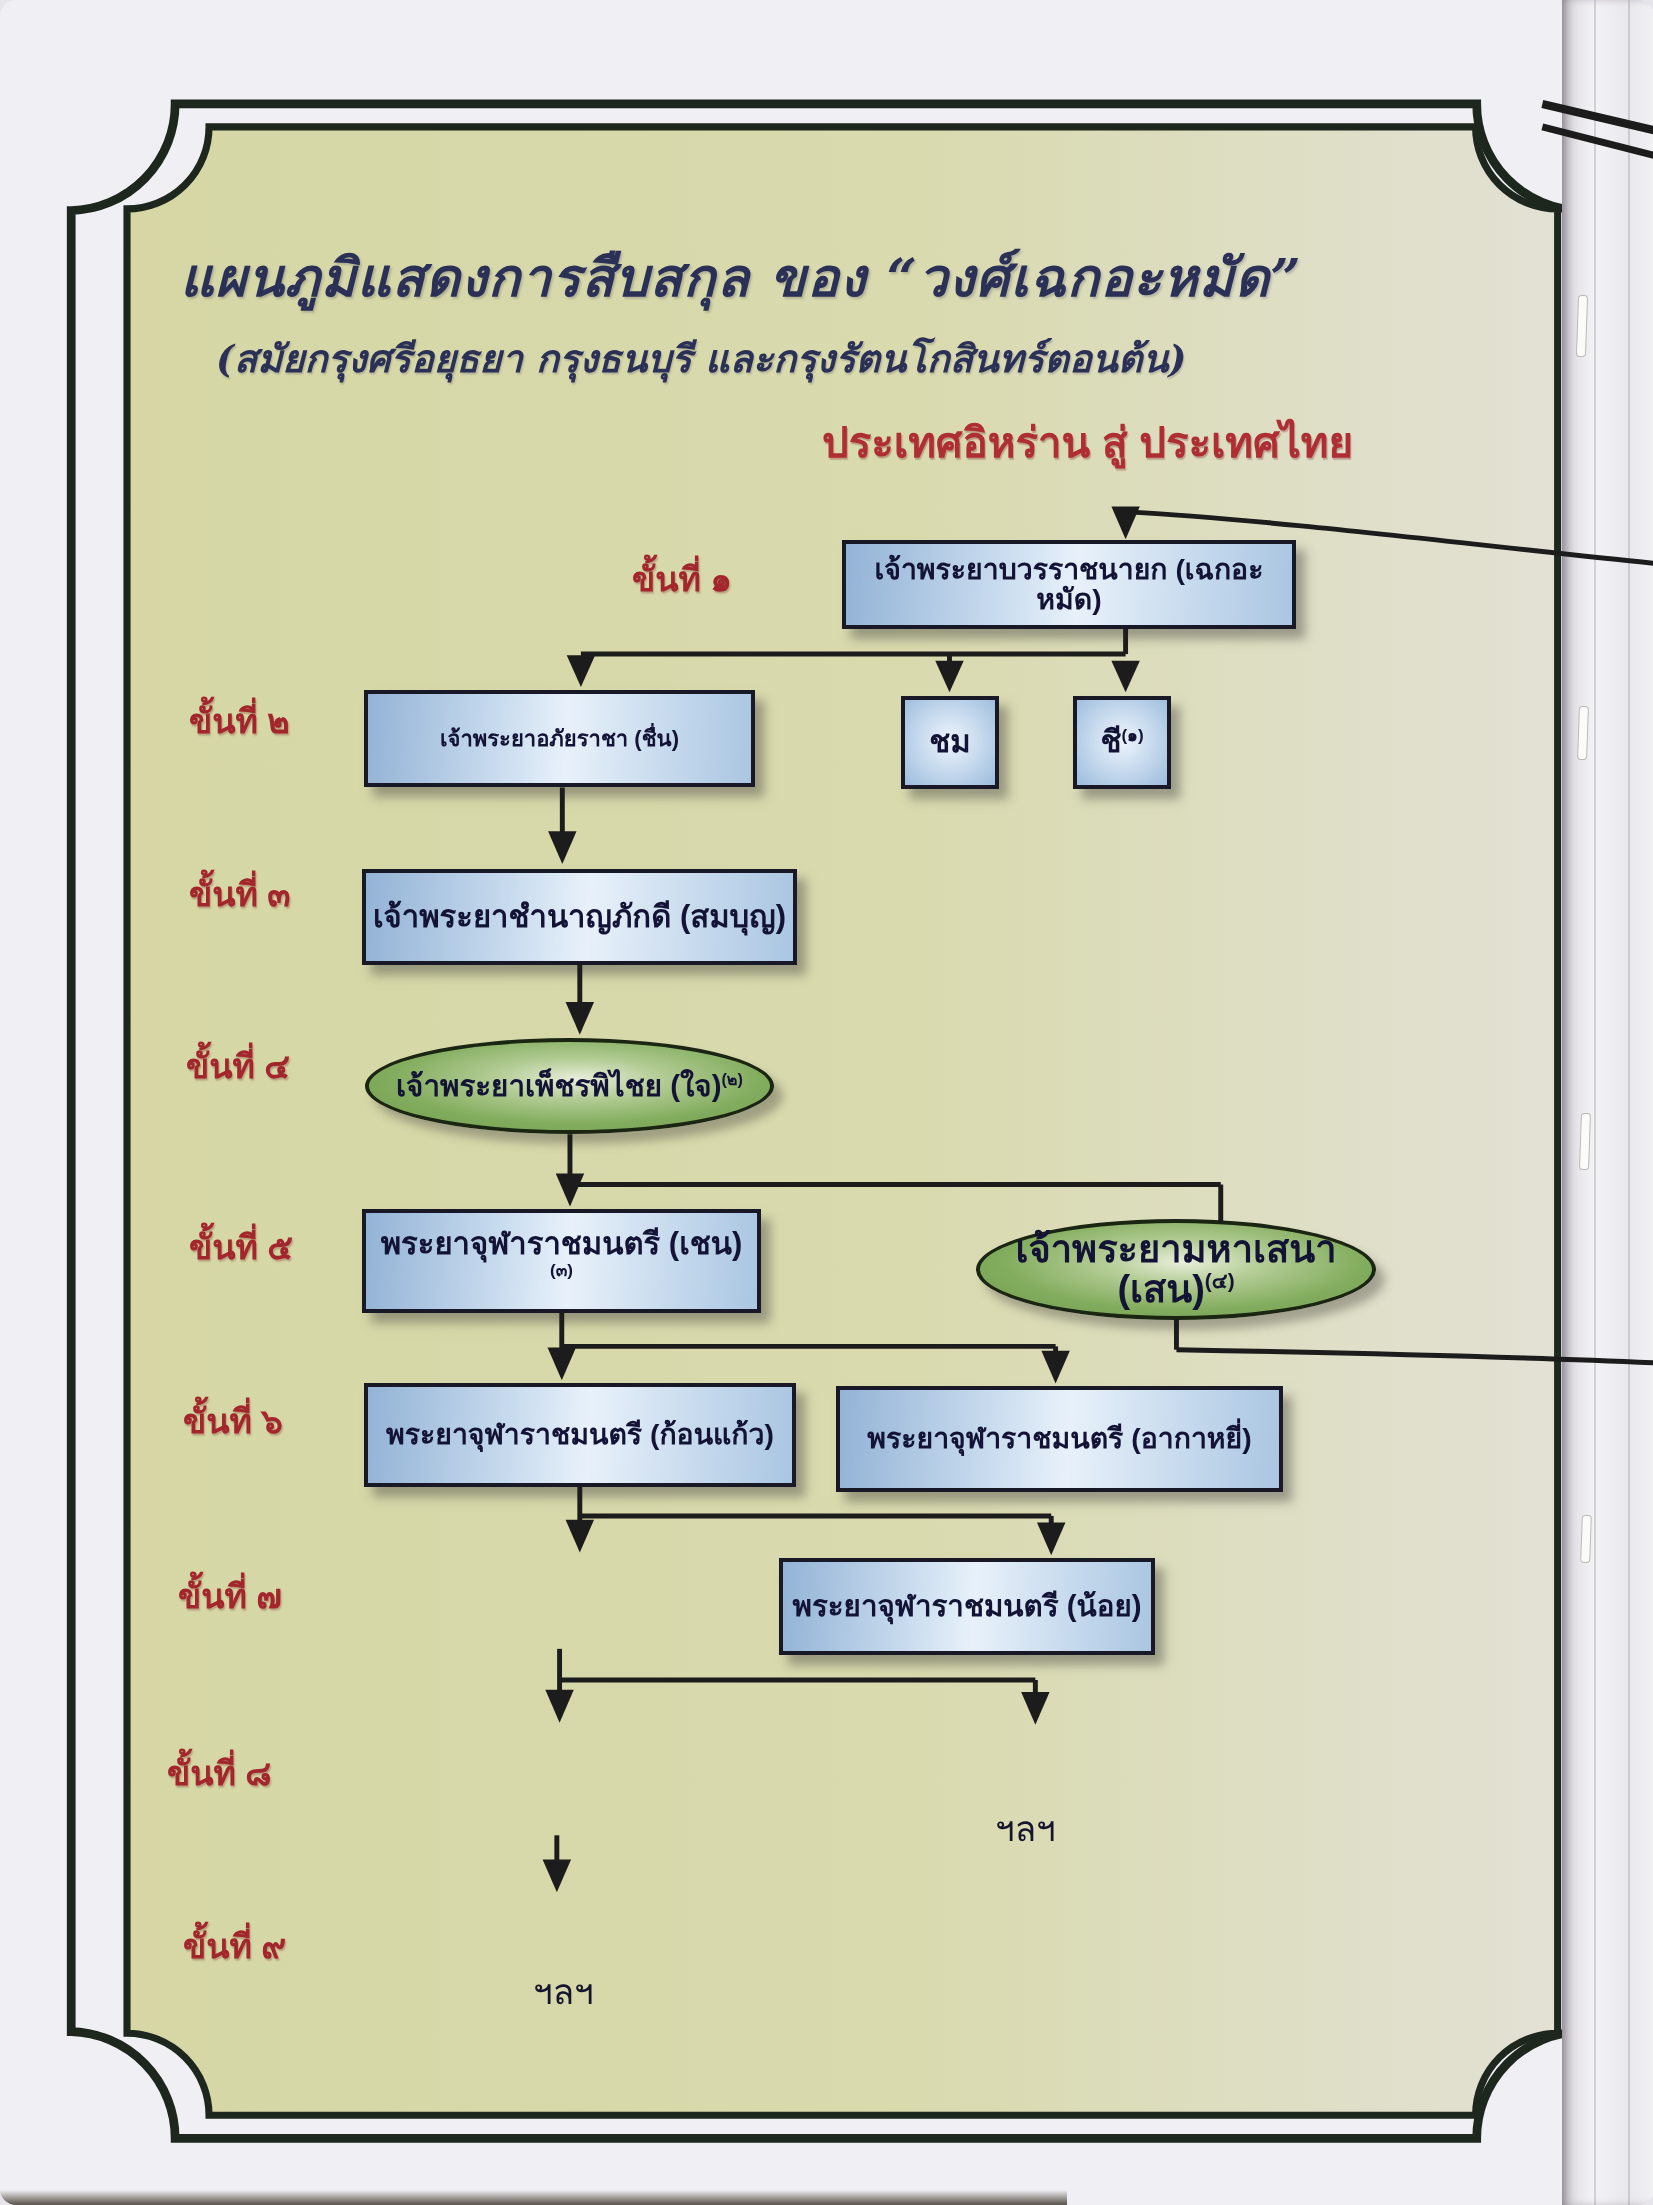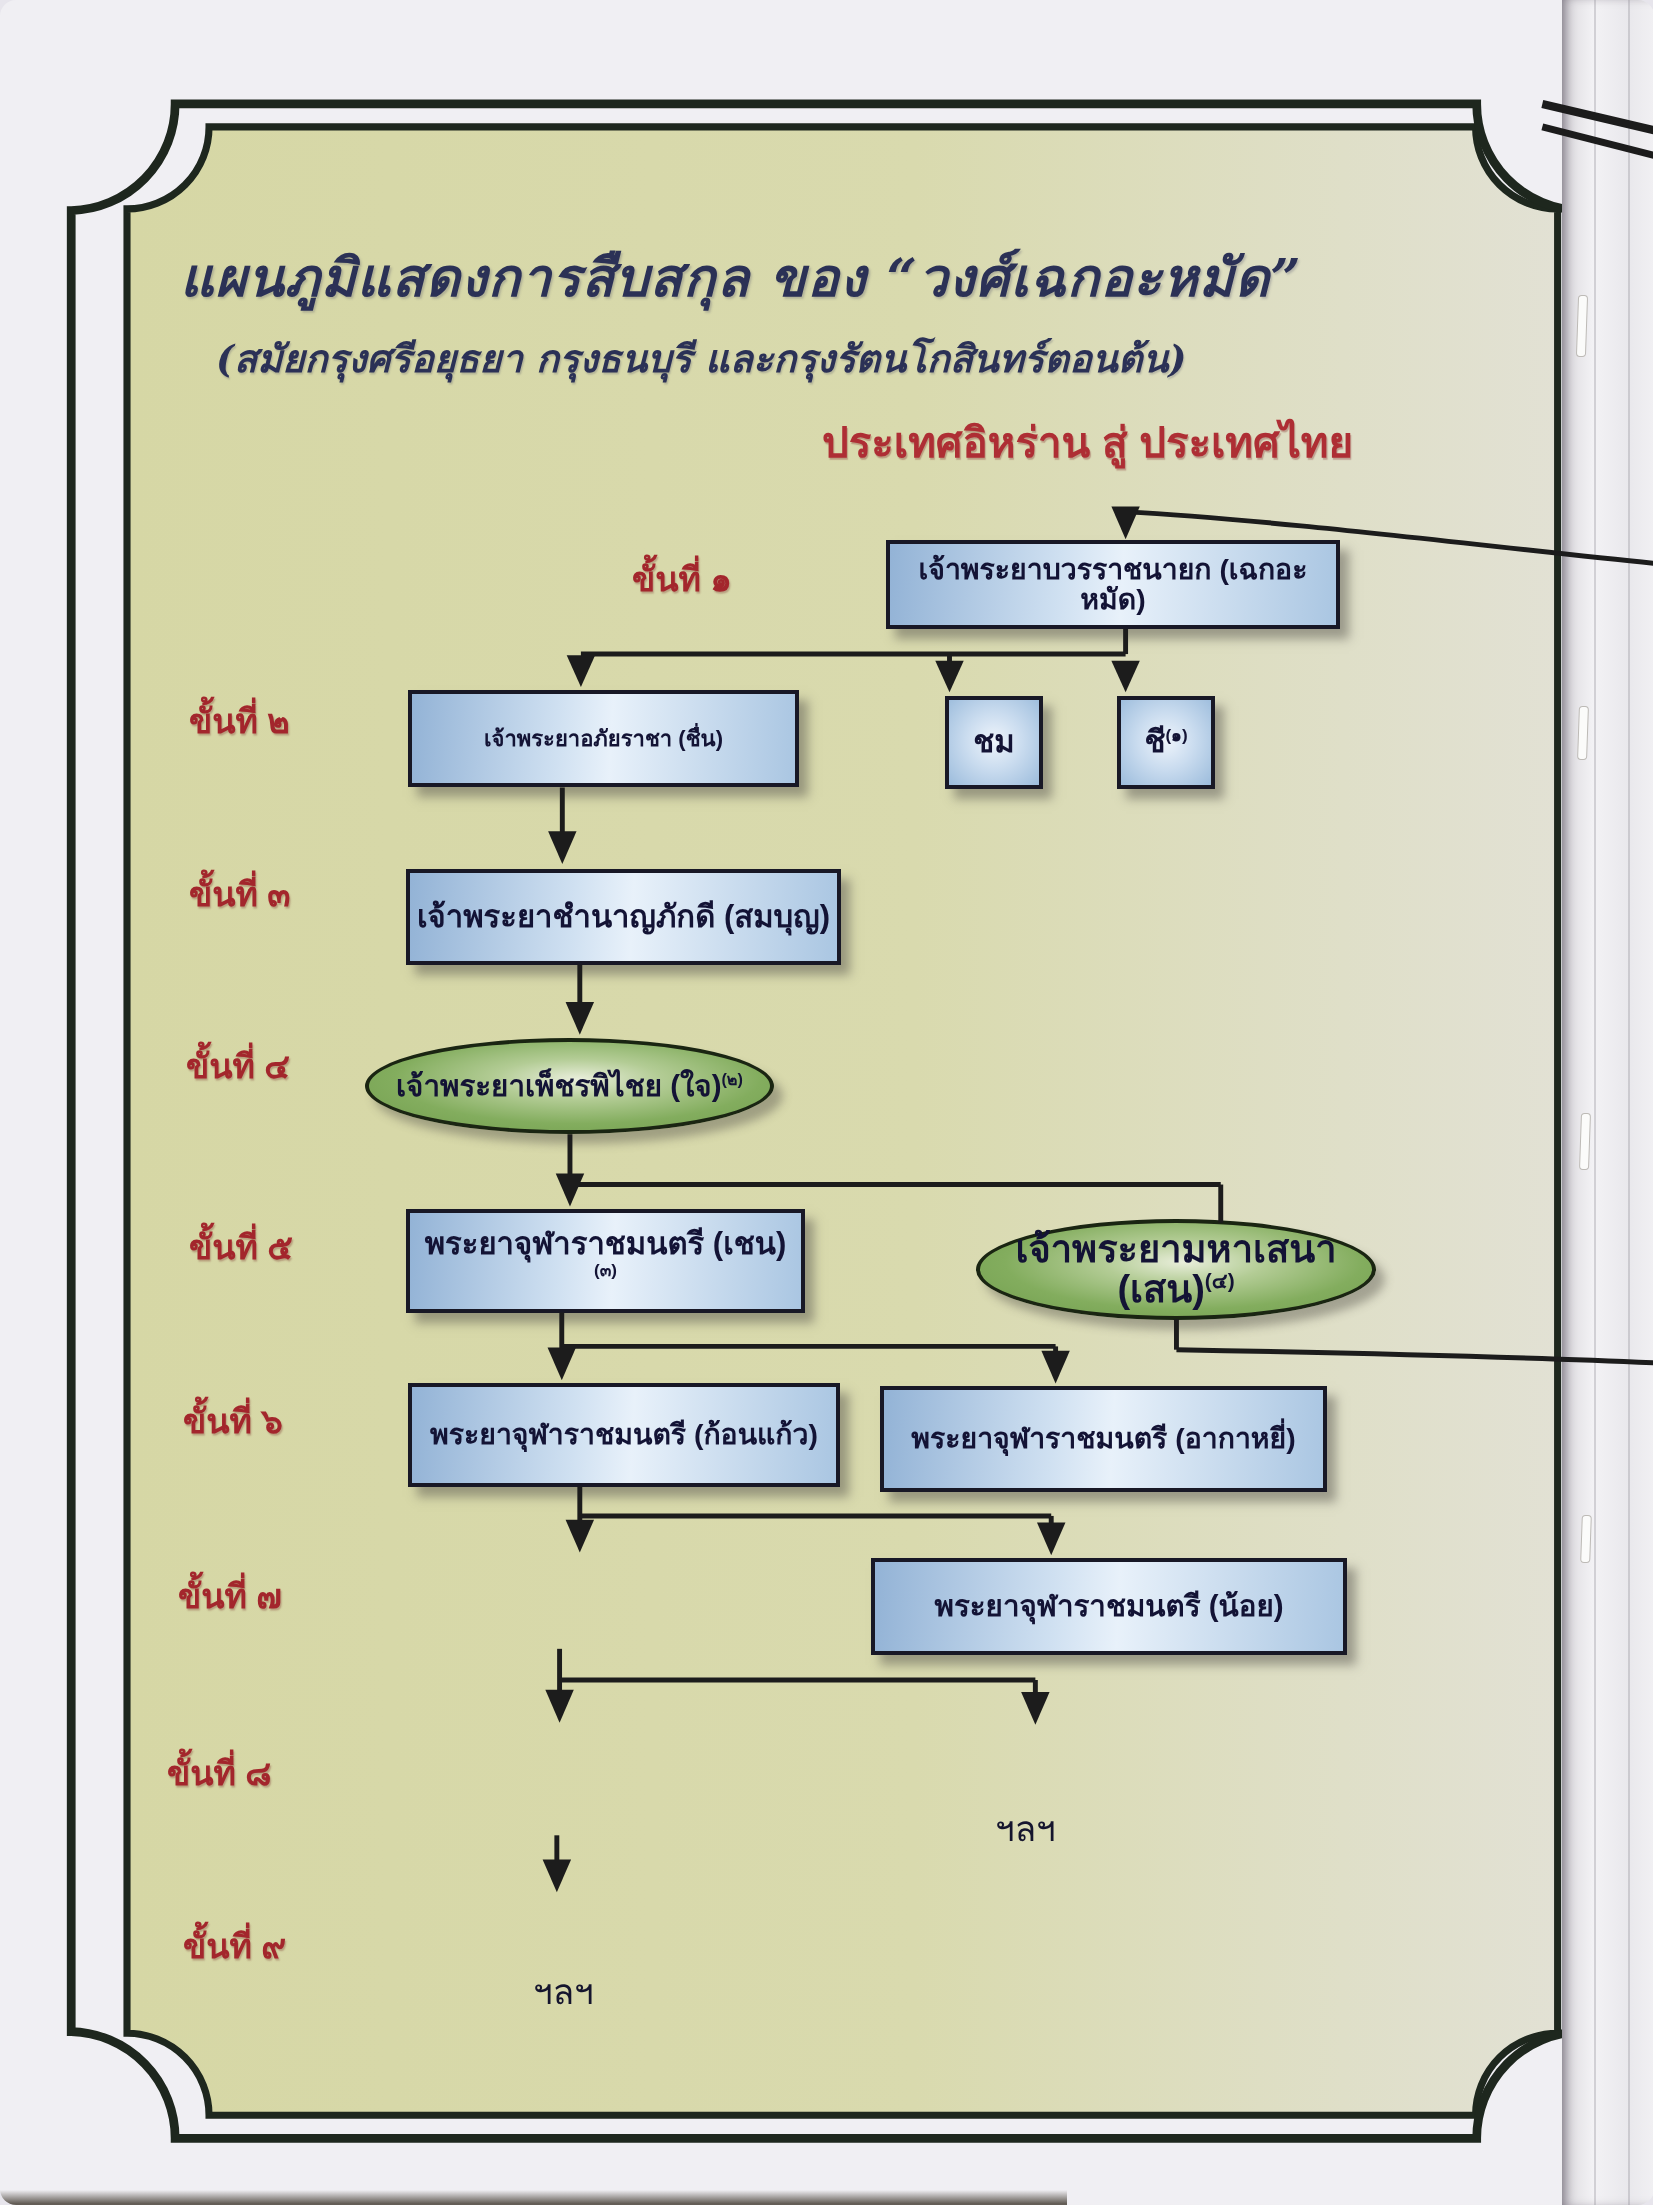--- a/index.html
+++ b/index.html
@@ -13,21 +13,21 @@
   .subtitle{position:absolute;left:216px;top:328px;font-family:"DejaVu Serif",serif;
          font-style:italic;font-weight:600;font-size:38px;color:#2b3156;white-space:nowrap;
          text-shadow:1.1px 1.6px 1.6px rgba(60,60,90,.22);}
   .route{position:absolute;left:822px;top:409px;font-size:42px;font-weight:800;color:#ae2e34;
          white-space:nowrap;text-shadow:1.1px 1.6px 1.1px rgba(130,40,40,.35);}
   .lvl{position:absolute;font-size:34px;font-weight:800;color:#a3262c;white-space:nowrap;
        text-shadow:1.1px 1.6px 1.6px rgba(110,30,30,.3);}
   .node{position:absolute;display:flex;align-items:center;justify-content:center;text-align:center;
         color:#131335;font-weight:700;box-sizing:border-box;line-height:1.05;padding:2.2px 5.5px;}
   .box{background:linear-gradient(93deg,#93b3d6 0%,#cfe0f1 38%,#e8f1fa 52%,#aac6e2 100%);
-       border:4.4px solid #181826;box-shadow:8.8px 9.8px 9.8px rgba(90,88,80,.5);margin-left:44px;}
+       border:4.4px solid #181826;box-shadow:8.8px 9.8px 9.8px rgba(90,88,80,.5);}
   .sq{background:radial-gradient(circle at 50% 48%,#eef4fb 0%,#cadcef 45%,#9cbcdc 100%);}
   .ellipse{border-radius:50%;border:4.9px solid #1a2512;
        background:radial-gradient(ellipse at 52% 42%,#e9eedb 0%,#b3cc95 28%,#83ad5e 62%,#6f9c4c 100%);
        box-shadow:8.8px 9.8px 9.8px rgba(90,88,80,.45);}
   sup{font-size:.55em;vertical-align:super;line-height:0;}
   .etc{position:absolute;font-size:35px;font-weight:400;color:#15152e;margin-top:34px;}
   #foreedge{position:absolute;left:1562px;top:0;width:92px;height:2205px;
        background:linear-gradient(90deg,#dbd9dd 0%,#f3f2f5 34%,#e9e8ec 72%,#f1f0f3 100%);
        box-shadow:inset 7.7px 0 11px -4.4px rgba(110,105,118,.85);}
   .edgeline{position:absolute;top:0;width:1.6px;height:2205px;background:rgba(150,146,155,.35);}
@@ -97,21 +97,21 @@
     <span><span>เจ้าพระยามหาเสนา (เสน)</span><sup>(๔)</sup></span>
   </div>
 
   <div class="node box" style="left:364px;top:1383px;width:432px;height:104px;font-size:28.4px">
     <span><span>พระยาจุฬาราชมนตรี (ก้อนแก้ว)</span><sup></sup></span>
   </div>
   <div class="node box" style="left:836px;top:1386px;width:447px;height:106px;font-size:28.4px">
     <span><span>พระยาจุฬาราชมนตรี (อากาหยี่)</span><sup></sup></span>
   </div>
 
-  <div class="node box" style="left:827px;top:1558px;width:476px;height:97px;font-size:29.5px">
+  <div class="node box" style="left:779px;top:1558px;width:376px;height:97px;font-size:29.5px">
     <span><span>พระยาจุฬาราชมนตรี (น้อย)</span><sup></sup></span>
   </div>
 
   <div class="etc" style="left:995px;top:1767px">ฯลฯ</div>
   <div class="etc" style="left:533px;top:1930px">ฯลฯ</div>
 
   <div id="foreedge">
     <div class="edgeline" style="left:32px"></div>
     <div class="edgeline" style="left:66px"></div>
     <div class="stitch" style="left:15.3px;top:295px;height:60px"></div>

